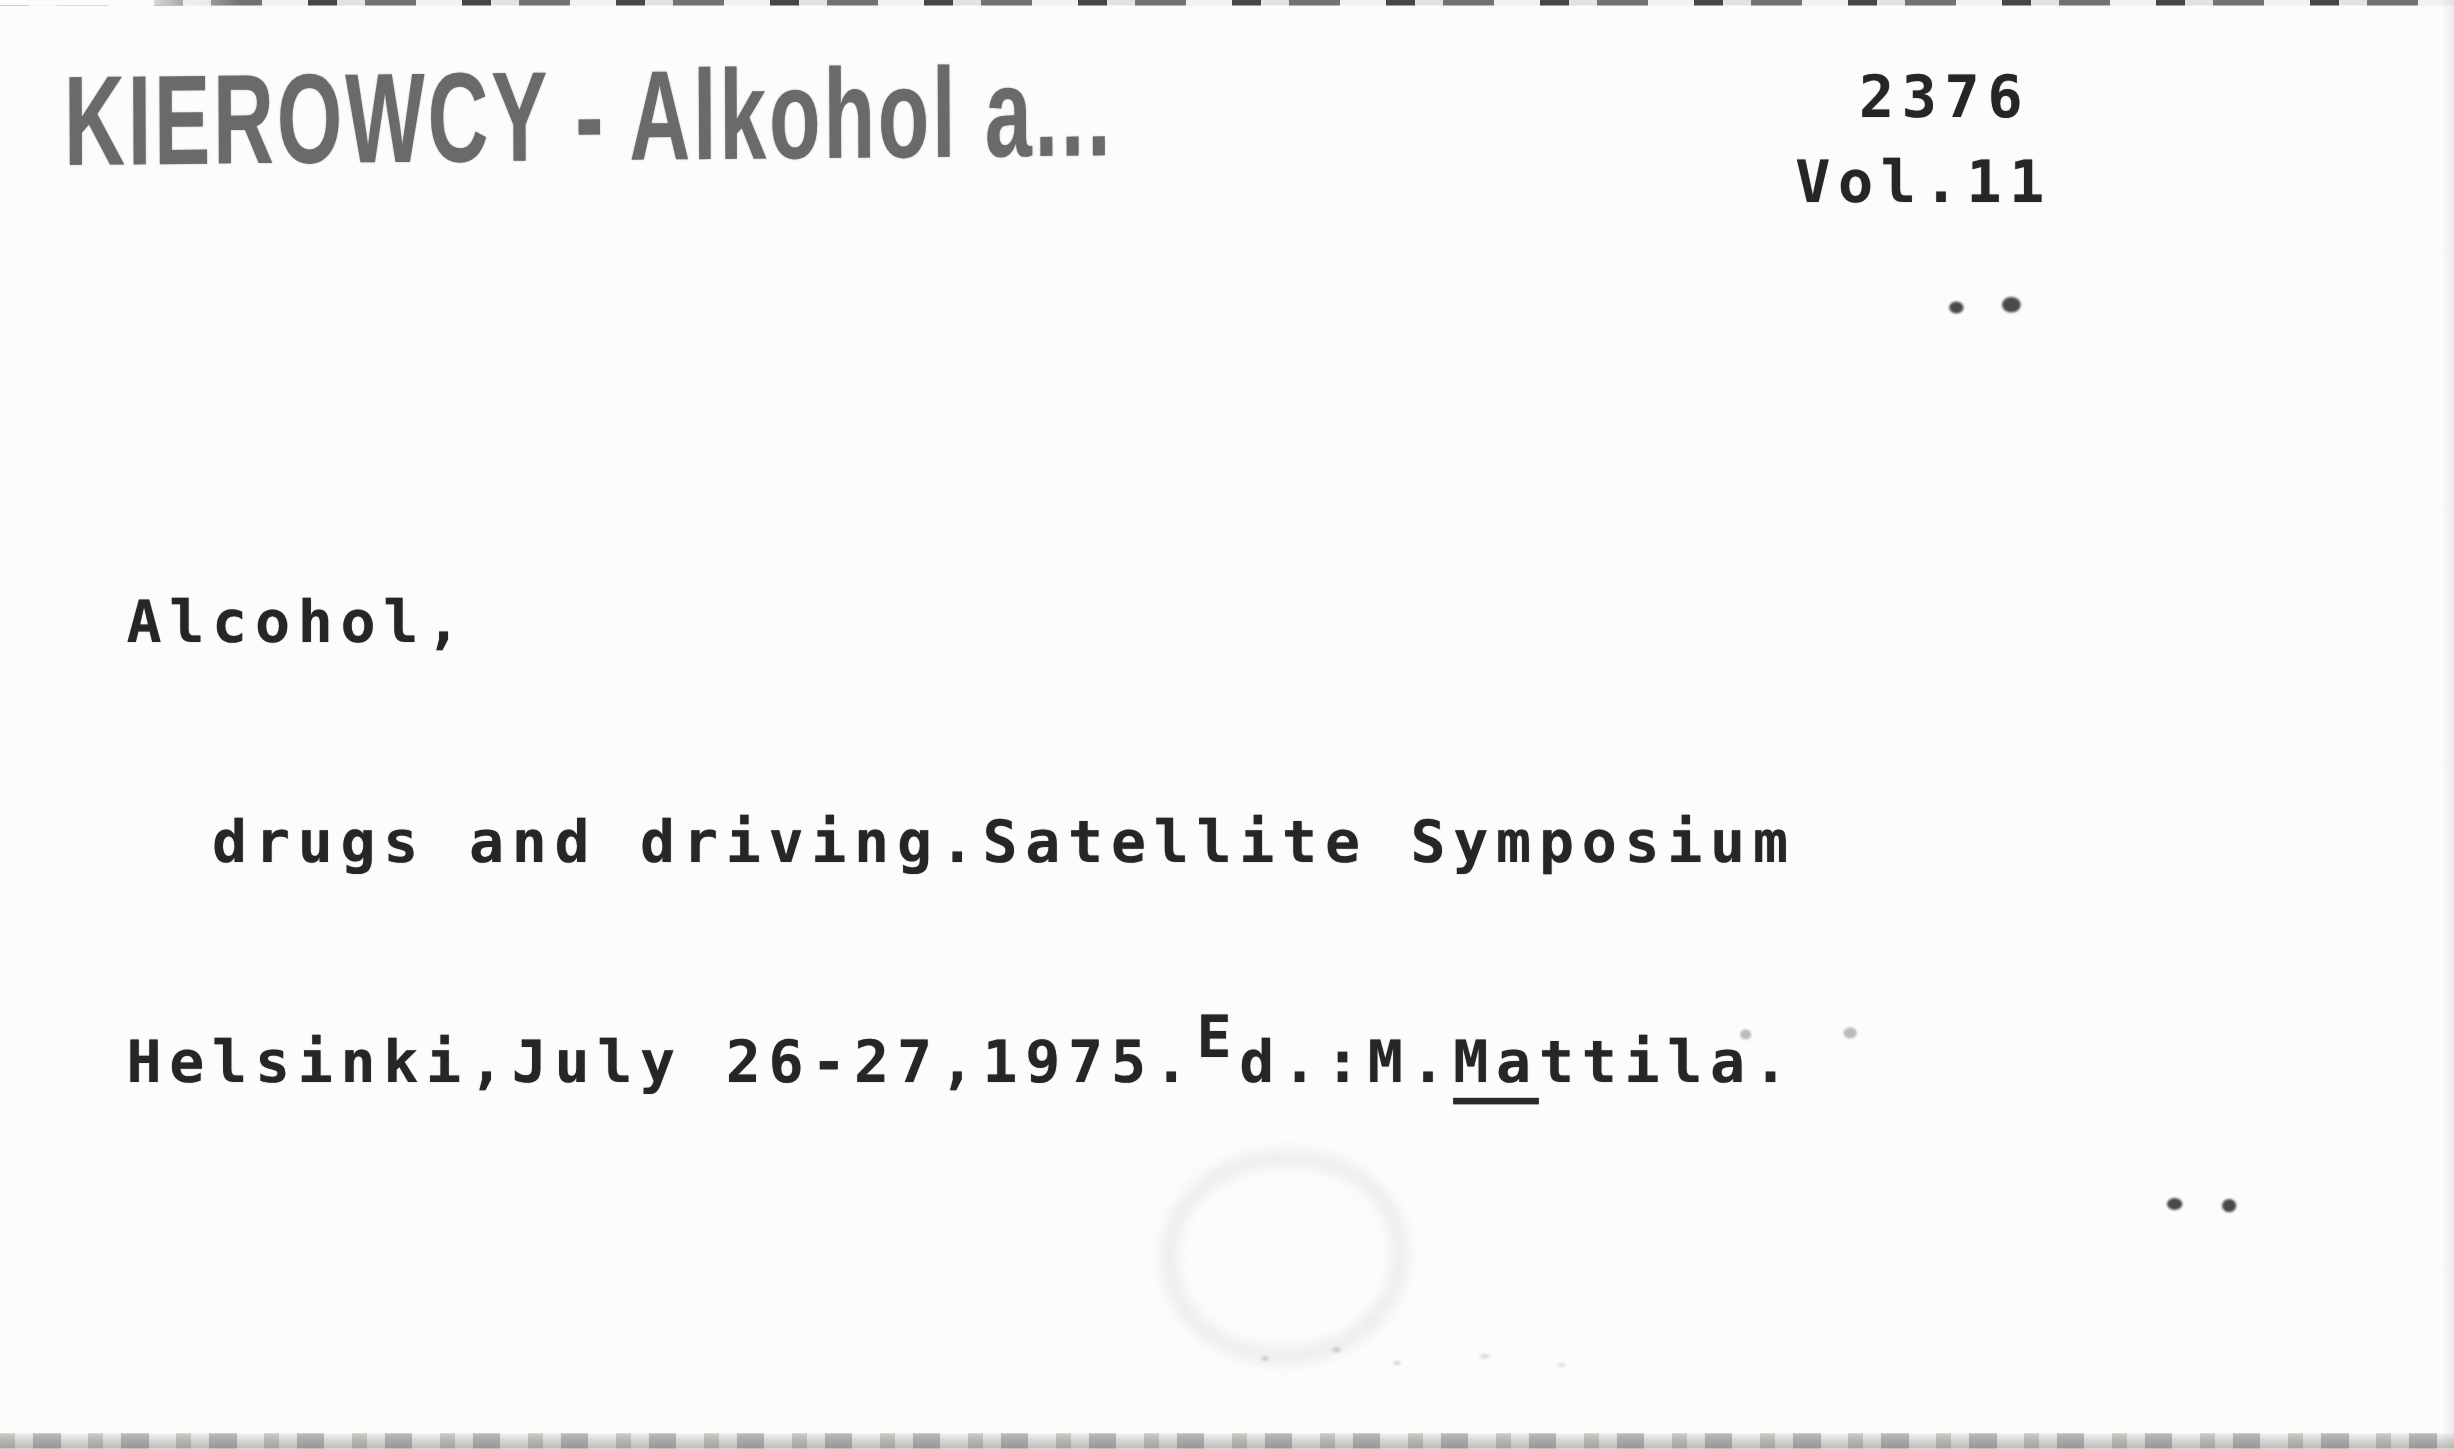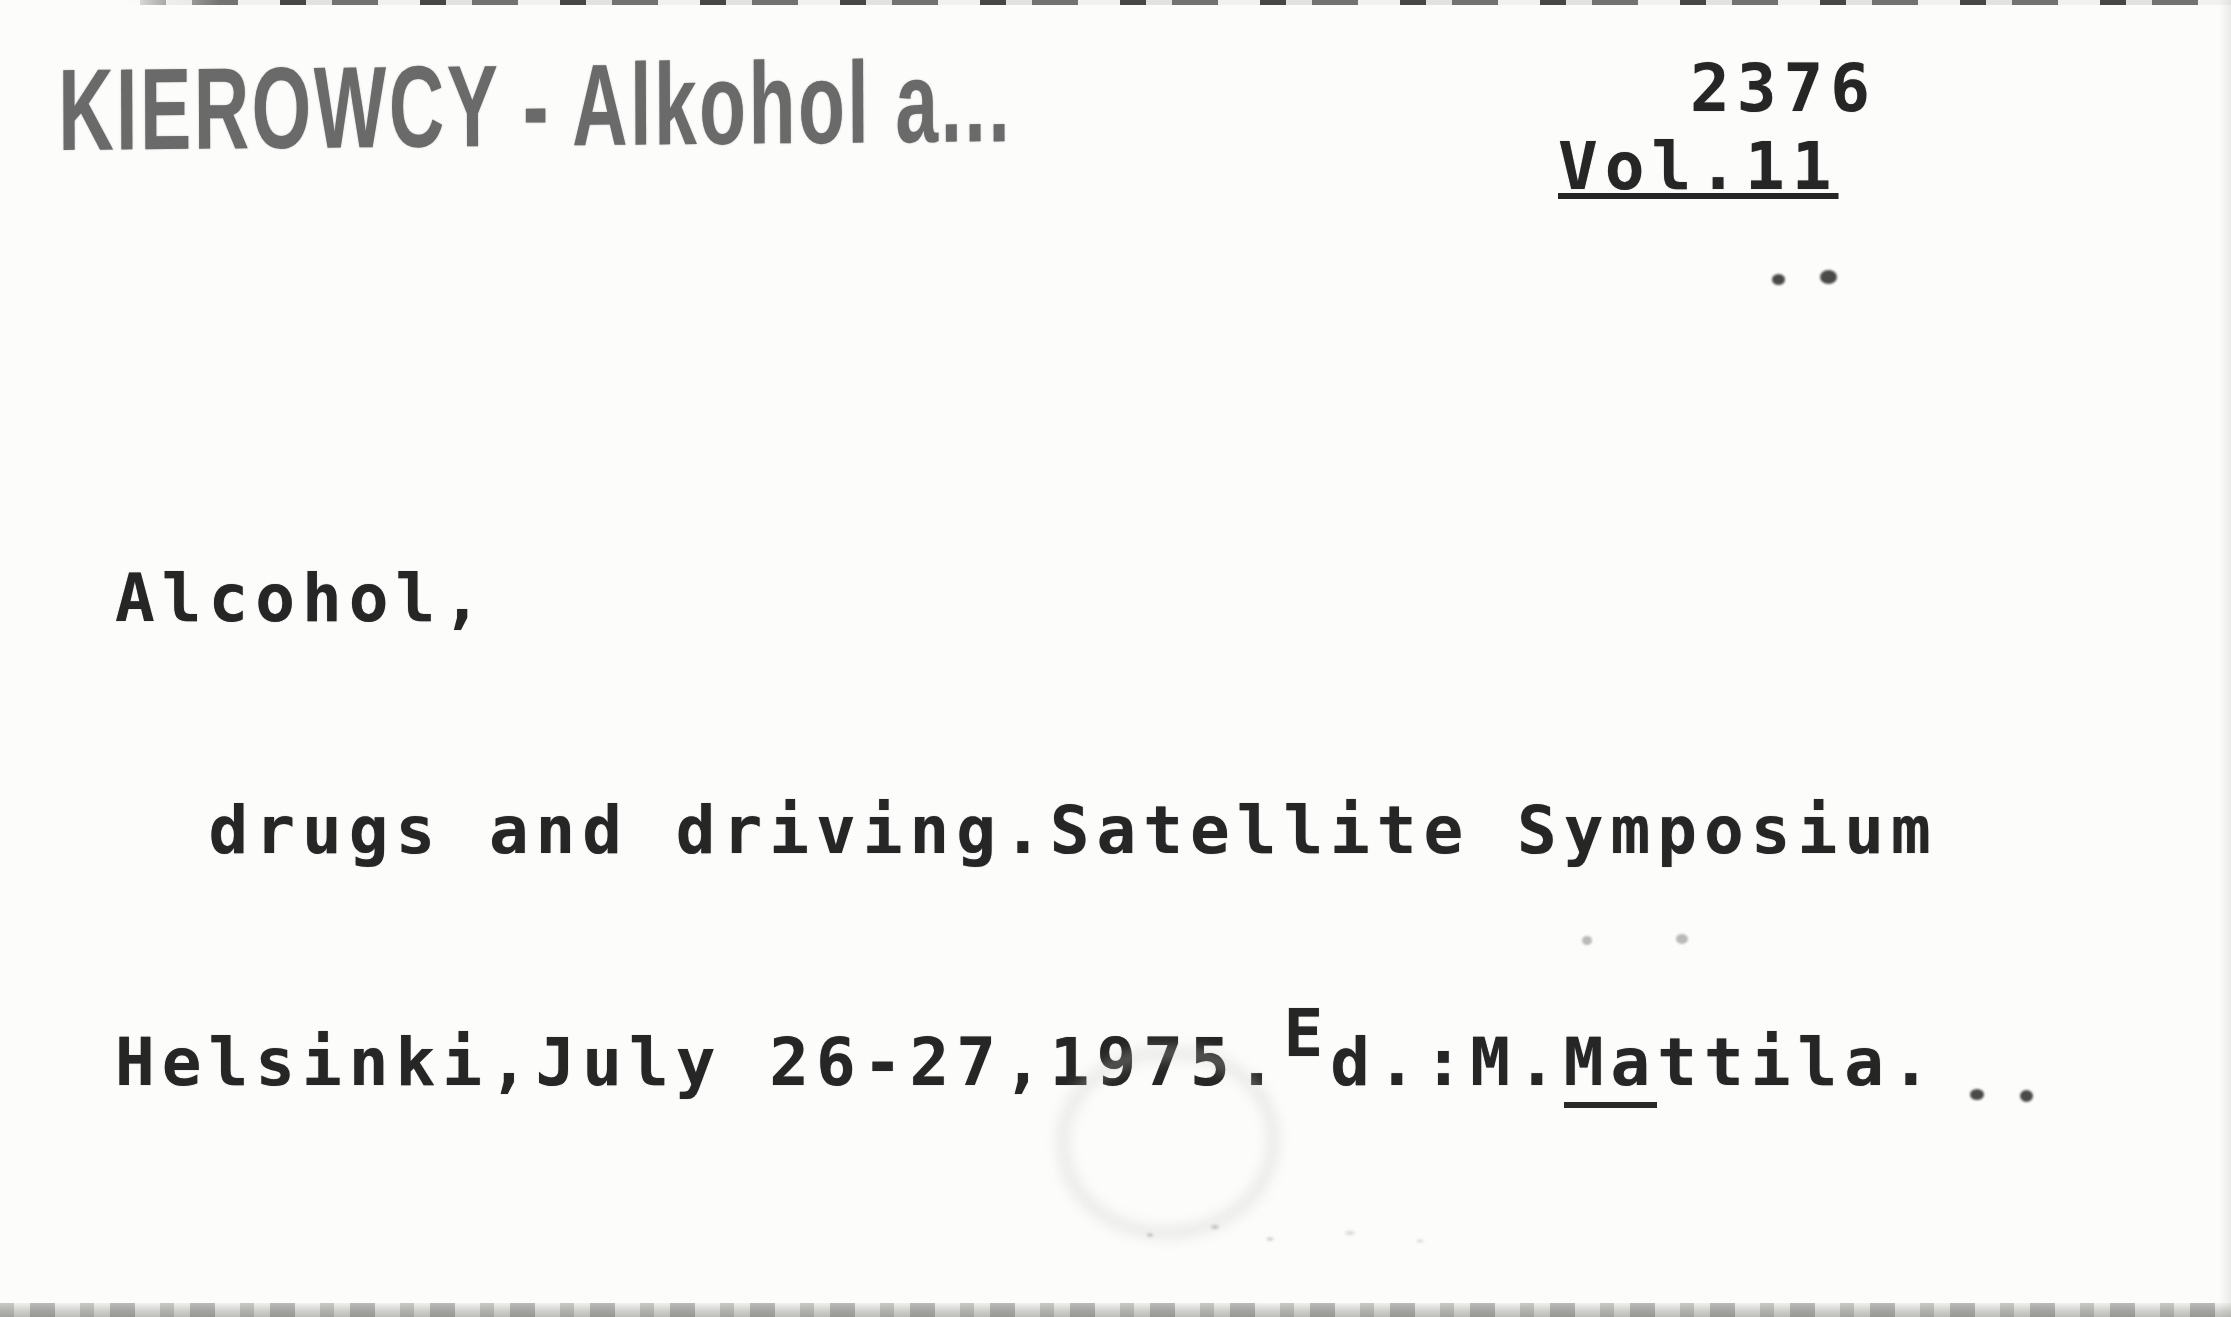--- a/index.html
+++ b/index.html
@@ -42,27 +42,27 @@
     transform:scaleX(0.66) rotate(-0.35deg);
     transform-origin:left top;
     white-space:pre;
     text-shadow:0 0 2px rgba(120,120,120,.55);
   }
   
   .tw{
     color:#262626;
     font-family:"DejaVu Sans Mono", monospace;
     font-weight:bold;
-    font-size:66px;
+    font-size:53px;
     letter-spacing:7px;
     white-space:pre;
     text-shadow:0 0 1px rgba(20,20,20,.45);
   }
   .call-number{position:absolute;left:1690px;top:50px;line-height:78px;}
-  .volume{position:absolute;left:1558px;top:128px;line-height:78px;text-decoration:underline;}
+  .volume{position:absolute;left:1632px;top:128px;line-height:78px;}
   .body-block{position:absolute;left:115px;top:406px;}
   .body-block .line{line-height:78px;height:78px;}
   .sup{display:inline-block;transform:translateY(-0.44em);}
   .und{border-bottom:6px solid #2a2a2a;padding-bottom:1px;}
   
   .speck{position:absolute;border-radius:50%;background:#4a4a48;filter:blur(1px);}
   .speck.faint{background:rgba(120,120,118,.5);}
   .smudge-ring{
     position:absolute;left:1058px;top:1048px;width:200px;height:170px;
     border:10px solid rgba(205,203,198,.45);

